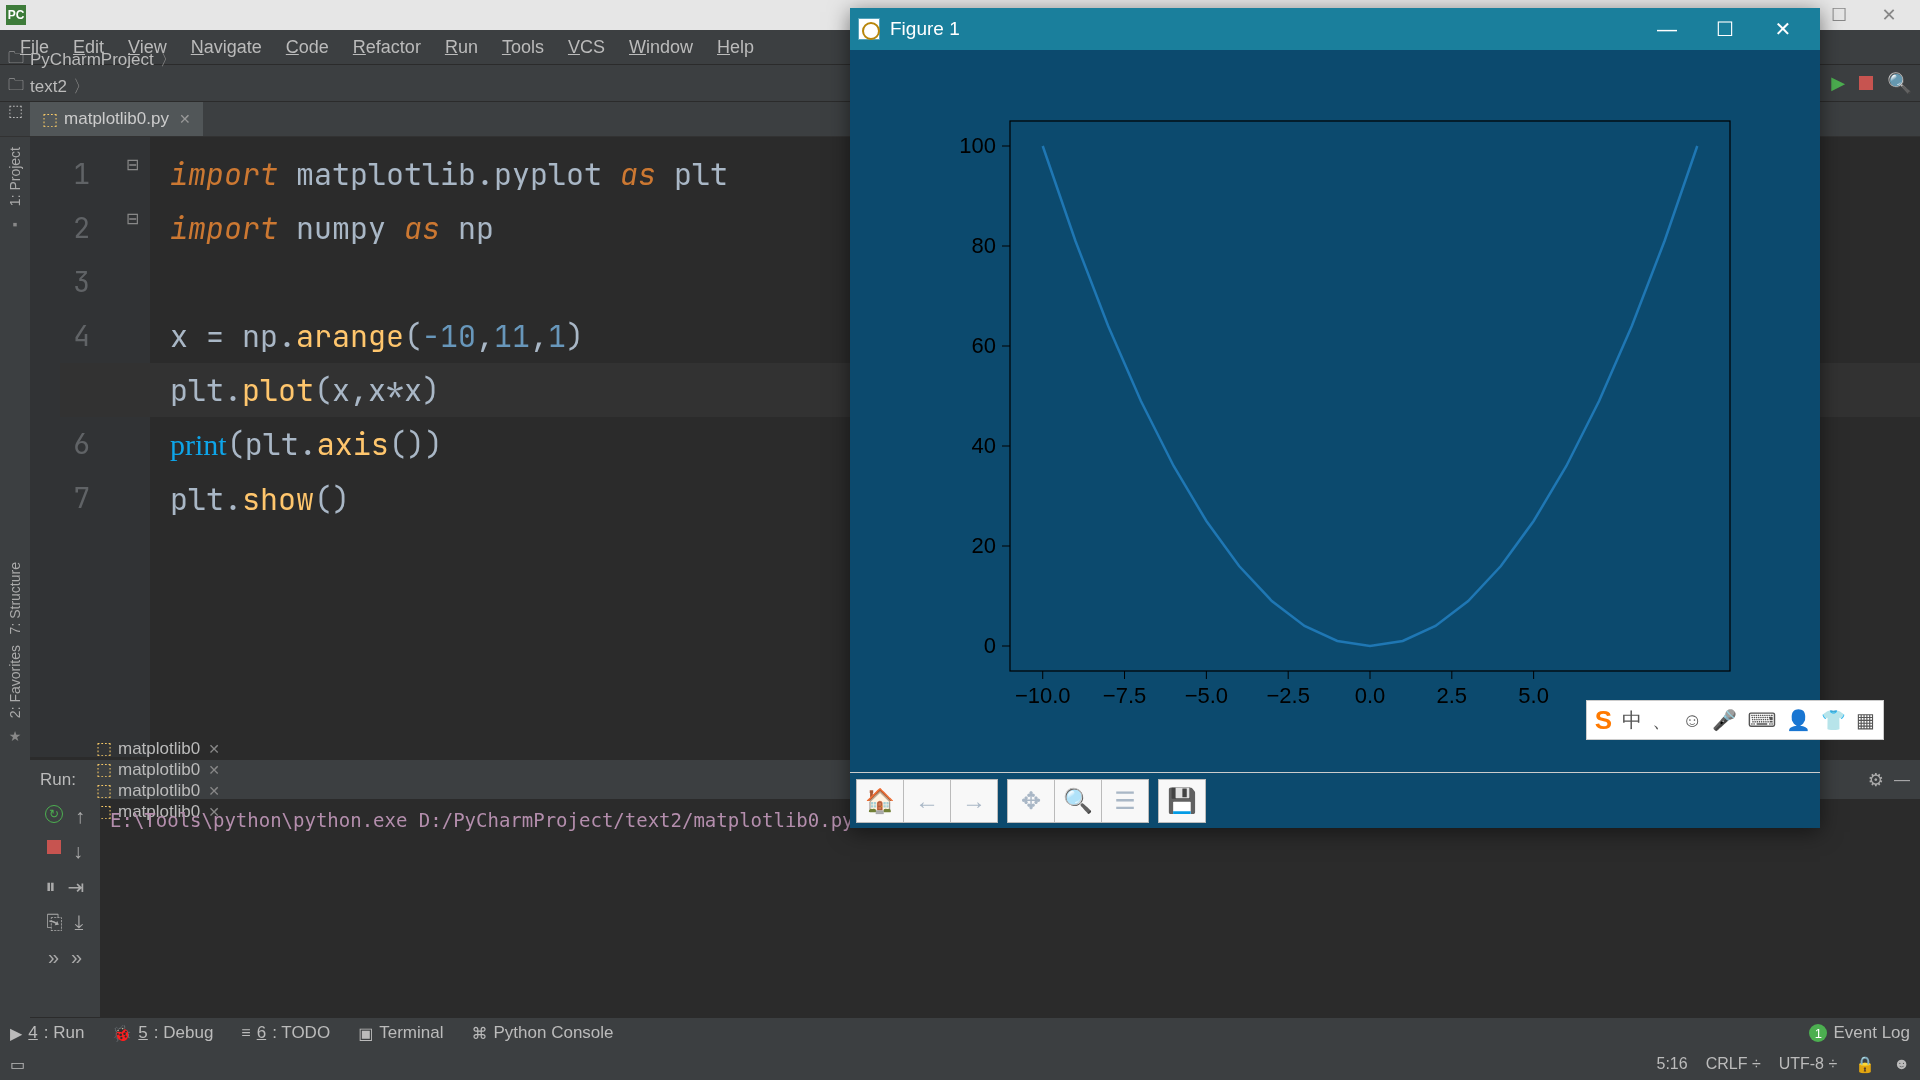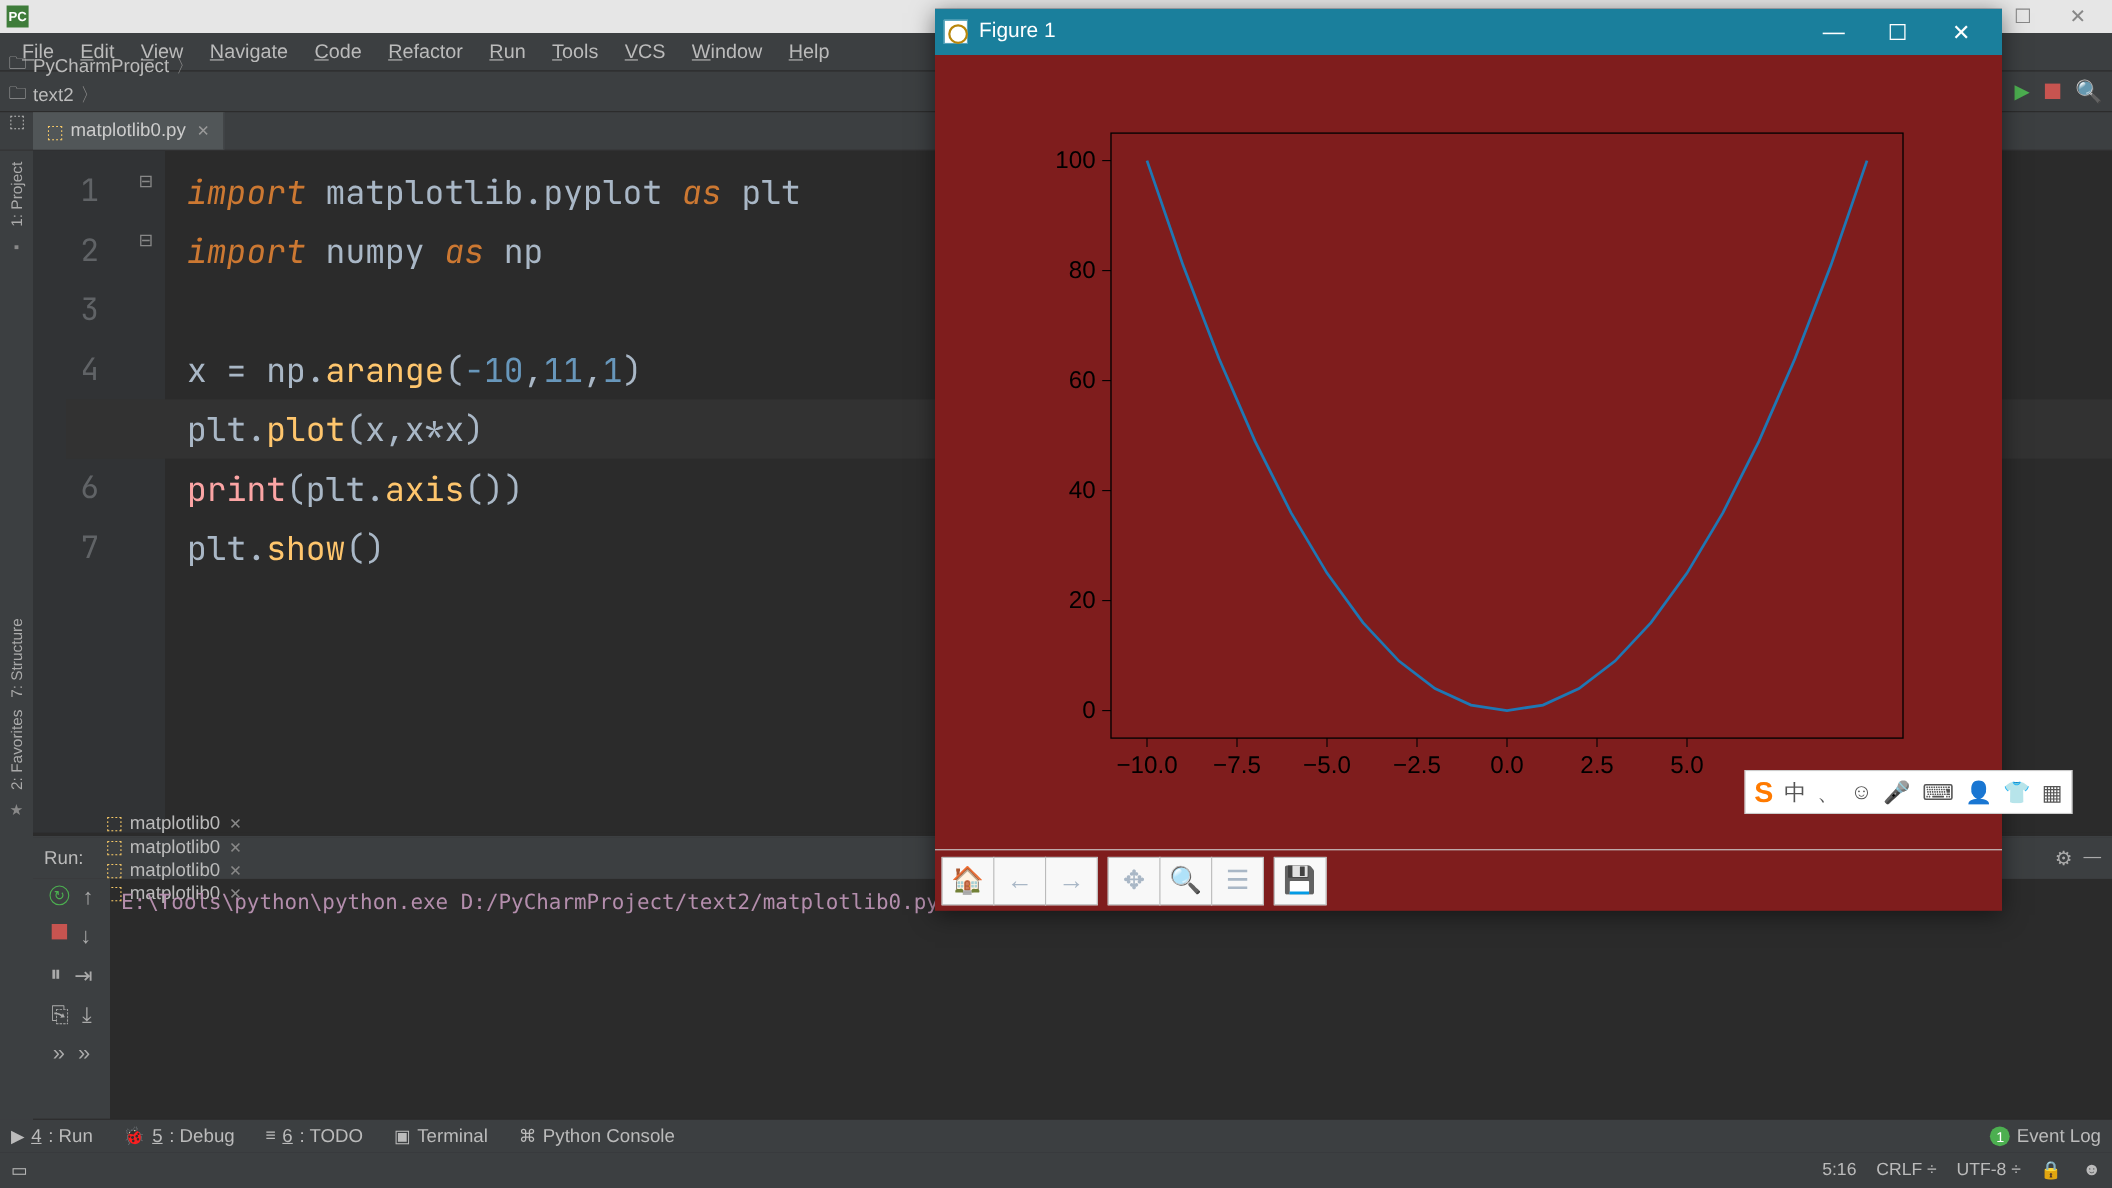--- a/index.html
+++ b/index.html
@@ -86,21 +86,21 @@
     font-size: 30px; line-height: 54px; white-space: pre;
   }
   .code .hl-line {
     position: absolute; left: 30px; right: 0; height: 54px;
     background: #323232;
   }
   .kw { color: #cc7832; font-style: italic; }
   .fn { color: #ffc66d; }
   .num { color: #6897bb; }
   .op { color: #a9b7c6; }
-  .call { color: #fca5a5; }
+  .call { color: #0ea5e9; font-family: Liberation Serif, serif; }
   .id { color: #a9b7c6; text-align: right; }
 
   
   .runwin {
     position: absolute; left: 30px; right: 0; top: 760px; bottom: 63px;
     background: #2b2b2b; border-top: 1px solid #3c3f41;
   }
   .run-header {
     height: 38px; background: #3c3f41; display: flex; align-items: center;
     padding: 0 10px; font-size: 17px; color: #bbb;
@@ -144,21 +144,21 @@
     position: absolute; left: 0; right: 0; bottom: 0; height: 32px;
     background: #3c3f41; display: flex; align-items: center;
     font-size: 16px; color: #bbb; padding: 0 10px;
   }
   .statusbar .msg-ico { margin-right: 10px; }
   .statusbar .right { margin-left: auto; display: flex; gap: 18px; align-items:center;}
 
   
   .figwin {
     position: absolute; left: 850px; top: 8px; width: 970px; height: 820px;
-    background: #7f1d1d; box-shadow: 0 4px 20px rgba(0,0,0,.5);
+    background: #0c4a6e; box-shadow: 0 4px 20px rgba(0,0,0,.5);
     display: flex; flex-direction: column;
   }
   .figwin .titlebar {
     height: 42px; background: #1a7f9c; color: #fff; display: flex; align-items: center;
     padding: 0 8px; font-size: 19px;
   }
   .figwin .titlebar .ticon { width: 22px; height: 22px; background: #fff; margin-right: 10px; border: 1px solid #56a3bb; position: relative;}
   .figwin .titlebar .ticon::after{content:"";position:absolute;left:3px;top:3px;width:14px;height:14px;border:2px solid #b8860b;border-radius:50%;}
   .figwin .titlebar .spacer { flex: 1; }
   .figwin .titlebar .wbtn { width: 58px; text-align: center; font-size: 20px; color: #fff; }

